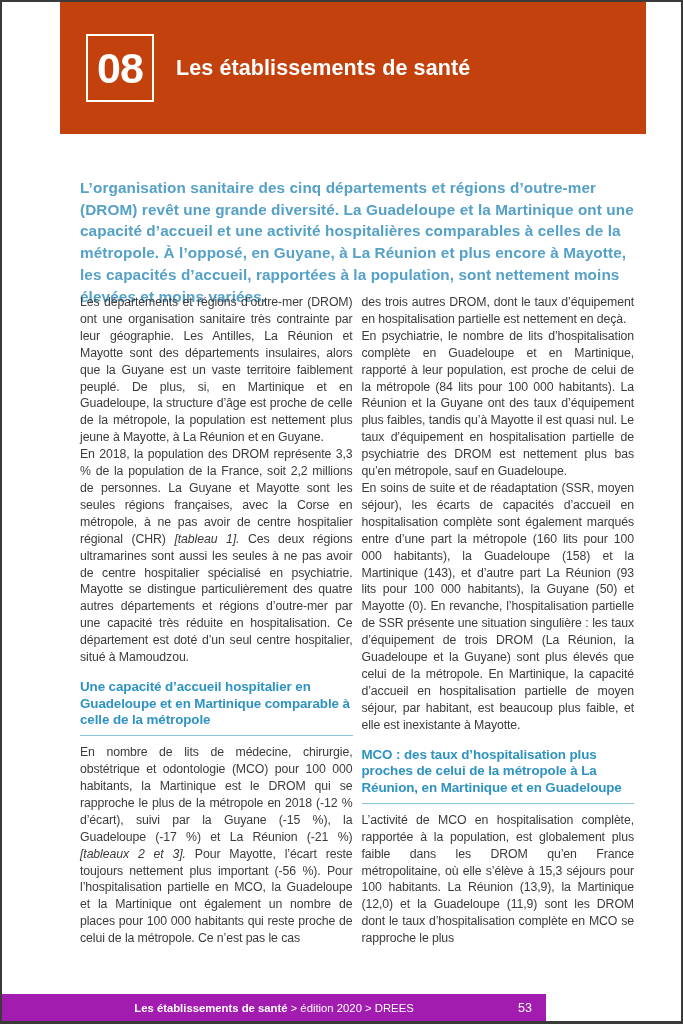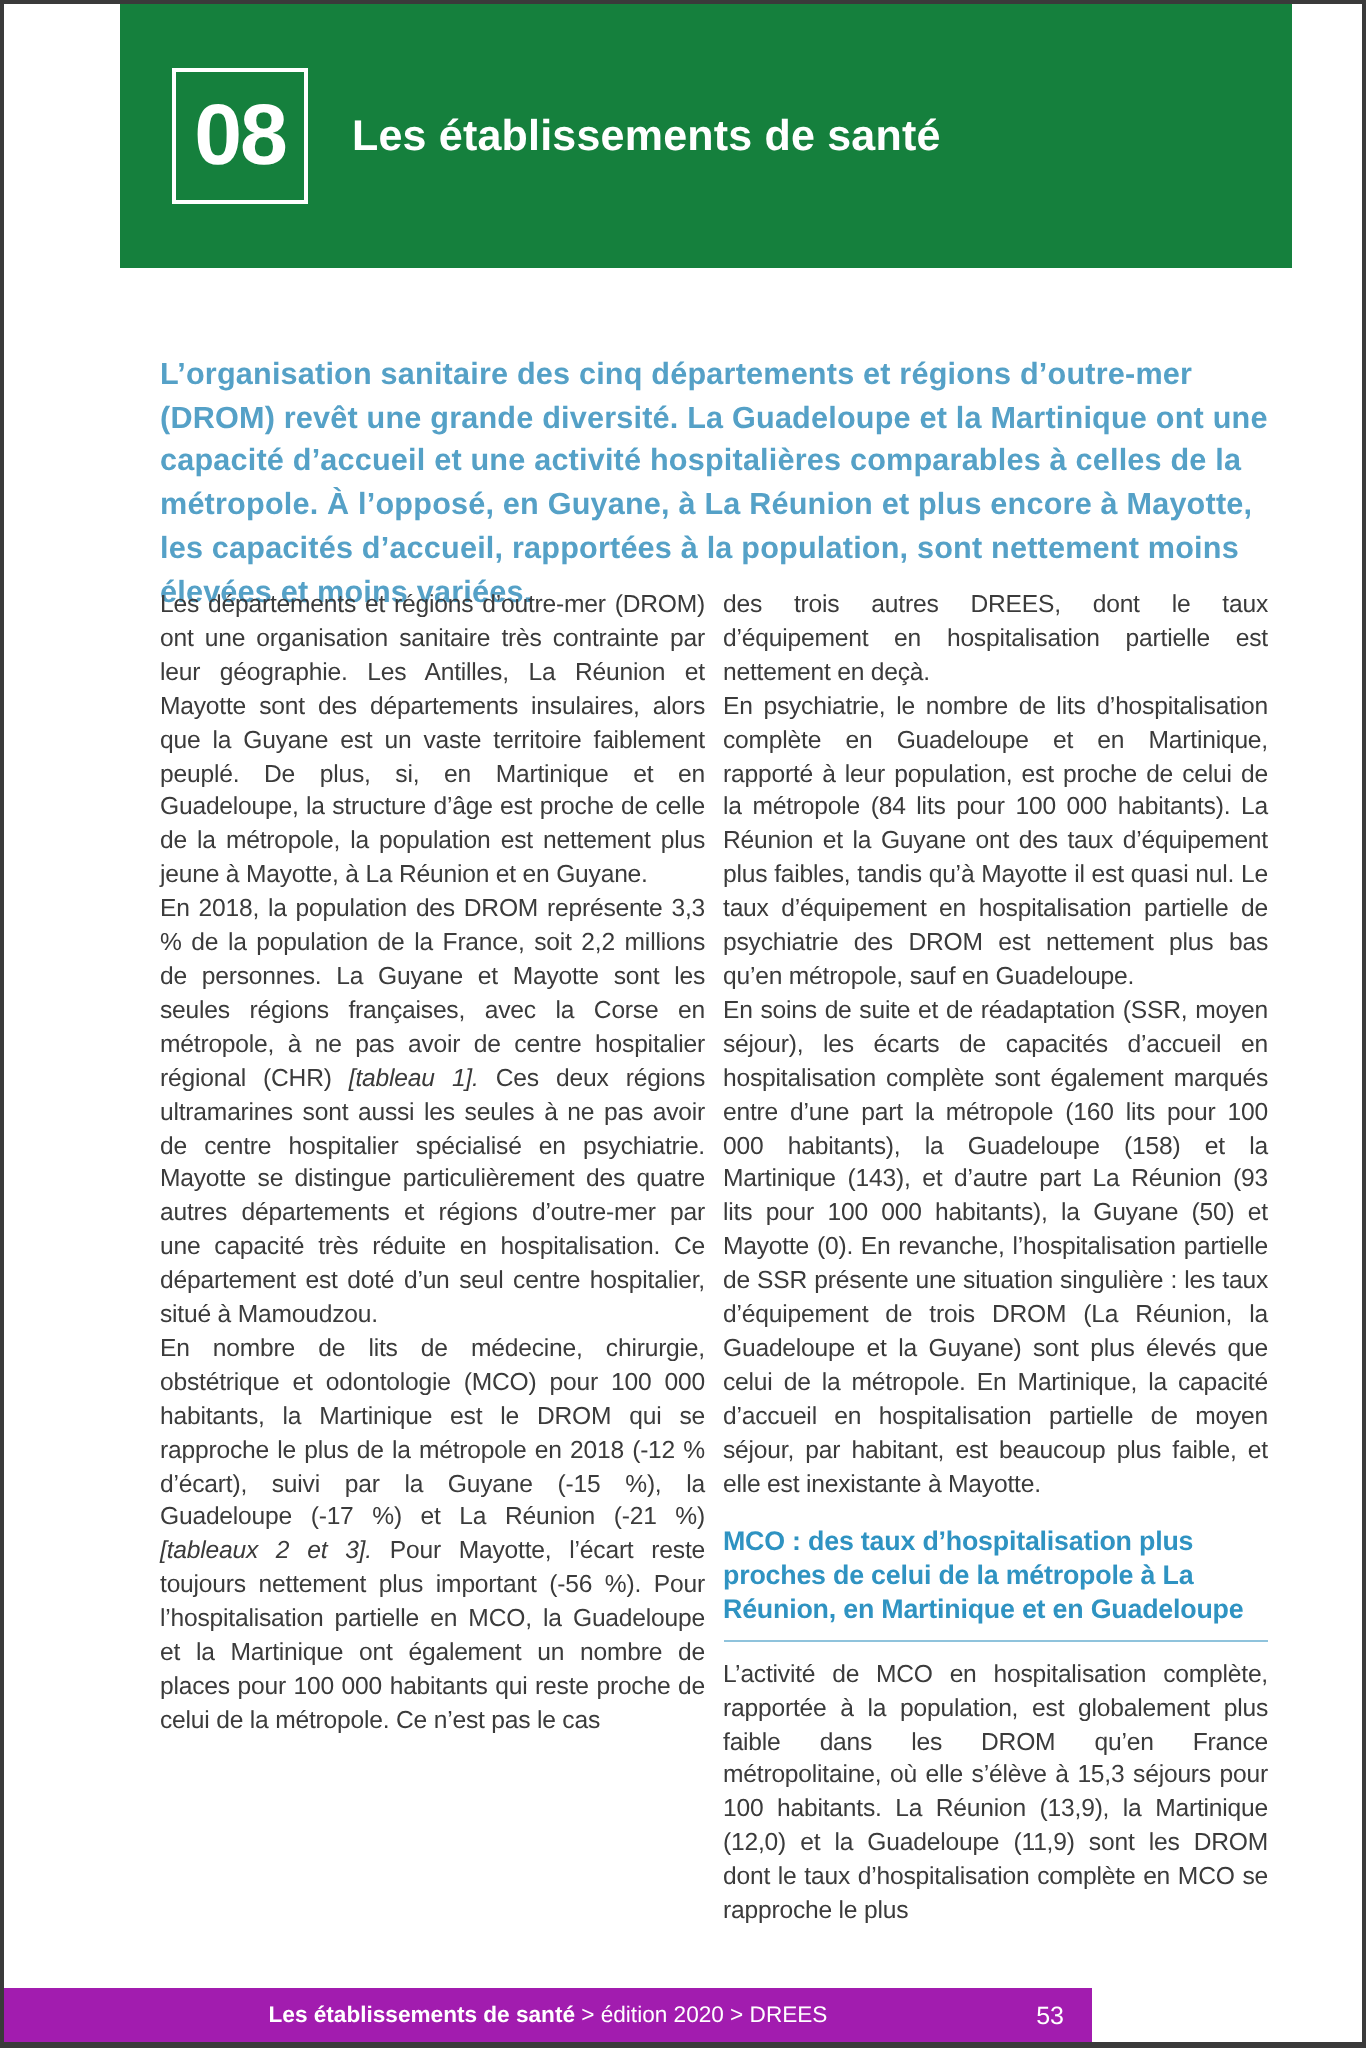--- a/index.html
+++ b/index.html
@@ -16,21 +16,21 @@
     overflow: hidden;
     font-family: "Liberation Sans", sans-serif;
     color: #3b3b3b;
   }
 
   
   .chapter-header {
     position: absolute;
     left: 58px; top: 0px;
     width: 586px; height: 132px;
-    background: #15803d;
+    background: #c2410c;
     display: flex;
     align-items: center;
     padding-left: 26px;
   }
   .chapter-number-box {
     width: 68px; height: 68px;
     border: 2px solid #ffffff;
     display: flex; align-items: center; justify-content: center;
     flex: 0 0 auto;
   }
@@ -130,25 +130,26 @@
     </h1>
   </header>
 
   <p class="intro">L’organisation sanitaire des cinq départements et régions d’outre-mer (DROM) revêt une grande diversité. La Guadeloupe et la Martinique ont une capacité d’accueil et une activité hospitalières comparables à celles de la métropole. À l’opposé, en Guyane, à La Réunion et plus encore à Mayotte, les capacités d’accueil, rapportées à la population, sont nettement moins élevées et moins variées.</p>
 
   <main class="columns">
 
     <section class="col">
       <p>Les départements et régions d’outre-mer (DROM) ont une organisation sanitaire très contrainte par leur géographie. Les Antilles, La Réunion et Mayotte sont des départements insulaires, alors que la Guyane est un vaste territoire faiblement peuplé. De plus, si, en Martinique et en Guadeloupe, la structure d’âge est proche de celle de la métropole, la population est nettement plus jeune à Mayotte, à La Réunion et en Guyane.</p>
       <p><span>En 2018, la population des DROM représente 3,3 % de la population de la France, soit 2,2 millions de personnes. La Guyane et Mayotte sont les seules régions françaises, avec la Corse en métropole, à ne pas avoir de centre hospitalier régional (CHR) </span><em>[tableau 1].</em><span> Ces deux régions ultramarines sont aussi les seules à ne pas avoir de centre hospitalier spécialisé en psychiatrie. Mayotte se distingue particulièrement des quatre autres départements et régions d’outre-mer par une capacité très réduite en hospitalisation. Ce département est doté d’un seul centre hospitalier, situé à Mamoudzou.</span></p>
+      <h2 class="subhead">Une capacité d’accueil hospitalier en Guadeloupe et en Martinique comparable à celle de la métropole</h2>
       <p><span>En nombre de lits de médecine, chirurgie, obstétrique et odontologie (MCO) pour 100 000 habitants, la Martinique est le DROM qui se rapproche le plus de la métropole en 2018 (-12 % d’écart), suivi par la Guyane (-15 %), la Guadeloupe (-17 %) et La Réunion (-21 %) </span><em>[tableaux 2 et 3].</em><span> Pour Mayotte, l’écart reste toujours nettement plus important (-56 %). Pour l’hospitalisation partielle en MCO, la Guadeloupe et la Martinique ont également un nombre de places pour 100 000 habitants qui reste proche de celui de la métropole. Ce n’est pas le cas</span></p>
     </section>
 
     <section class="col">
-      <p>des trois autres DREES, dont le taux d’équipement en hospitalisation partielle est nettement en deçà.</p>
+      <p>des trois autres DROM, dont le taux d’équipement en hospitalisation partielle est nettement en deçà.</p>
       <p>En psychiatrie, le nombre de lits d’hospitalisation complète en Guadeloupe et en Martinique, rapporté à leur population, est proche de celui de la métropole (84 lits pour 100 000 habitants). La Réunion et la Guyane ont des taux d’équipement plus faibles, tandis qu’à Mayotte il est quasi nul. Le taux d’équipement en hospitalisation partielle de psychiatrie des DROM est nettement plus bas qu’en métropole, sauf en Guadeloupe.</p>
       <p>En soins de suite et de réadaptation (SSR, moyen séjour), les écarts de capacités d’accueil en hospitalisation complète sont également marqués entre d’une part la métropole (160 lits pour 100 000 habitants), la Guadeloupe (158) et la Martinique (143), et d’autre part La Réunion (93 lits pour 100 000 habitants), la Guyane (50) et Mayotte (0). En revanche, l’hospitalisation partielle de SSR présente une situation singulière : les taux d’équipement de trois DROM (La Réunion, la Guadeloupe et la Guyane) sont plus élevés que celui de la métropole. En Martinique, la capacité d’accueil en hospitalisation partielle de moyen séjour, par habitant, est beaucoup plus faible, et elle est inexistante à Mayotte.</p>
       <h2 class="subhead">MCO : des taux d’hospitalisation plus proches de celui de la métropole à La Réunion, en Martinique et en Guadeloupe</h2>
       <p>L’activité de MCO en hospitalisation complète, rapportée à la population, est globalement plus faible dans les DROM qu’en France métropolitaine, où elle s’élève à 15,3 séjours pour 100 habitants. La Réunion (13,9), la Martinique (12,0) et la Guadeloupe (11,9) sont les DROM dont le taux d’hospitalisation complète en MCO se rapproche le plus</p>
     </section>
 
   </main>
 
   <footer class="footer-bar">
     <div class="footer-text">

